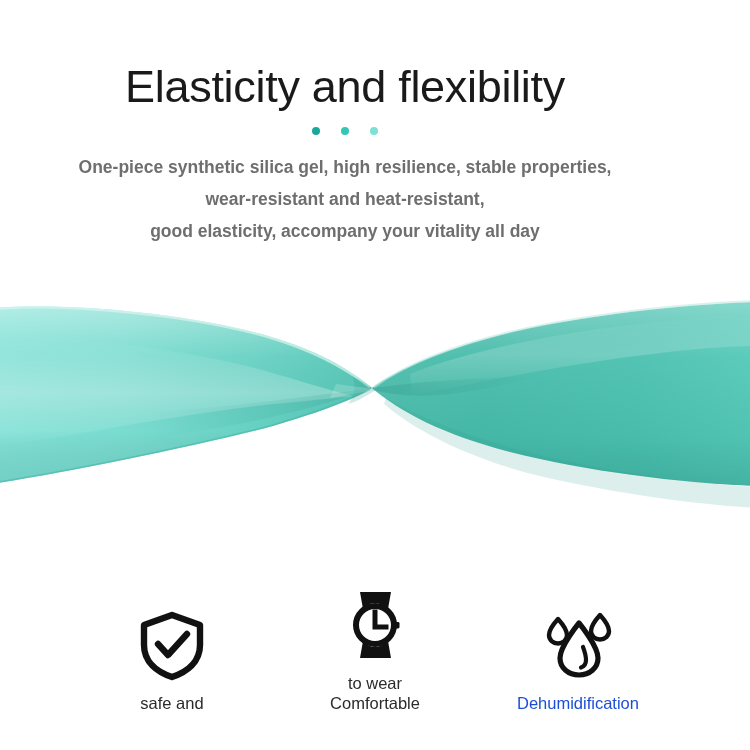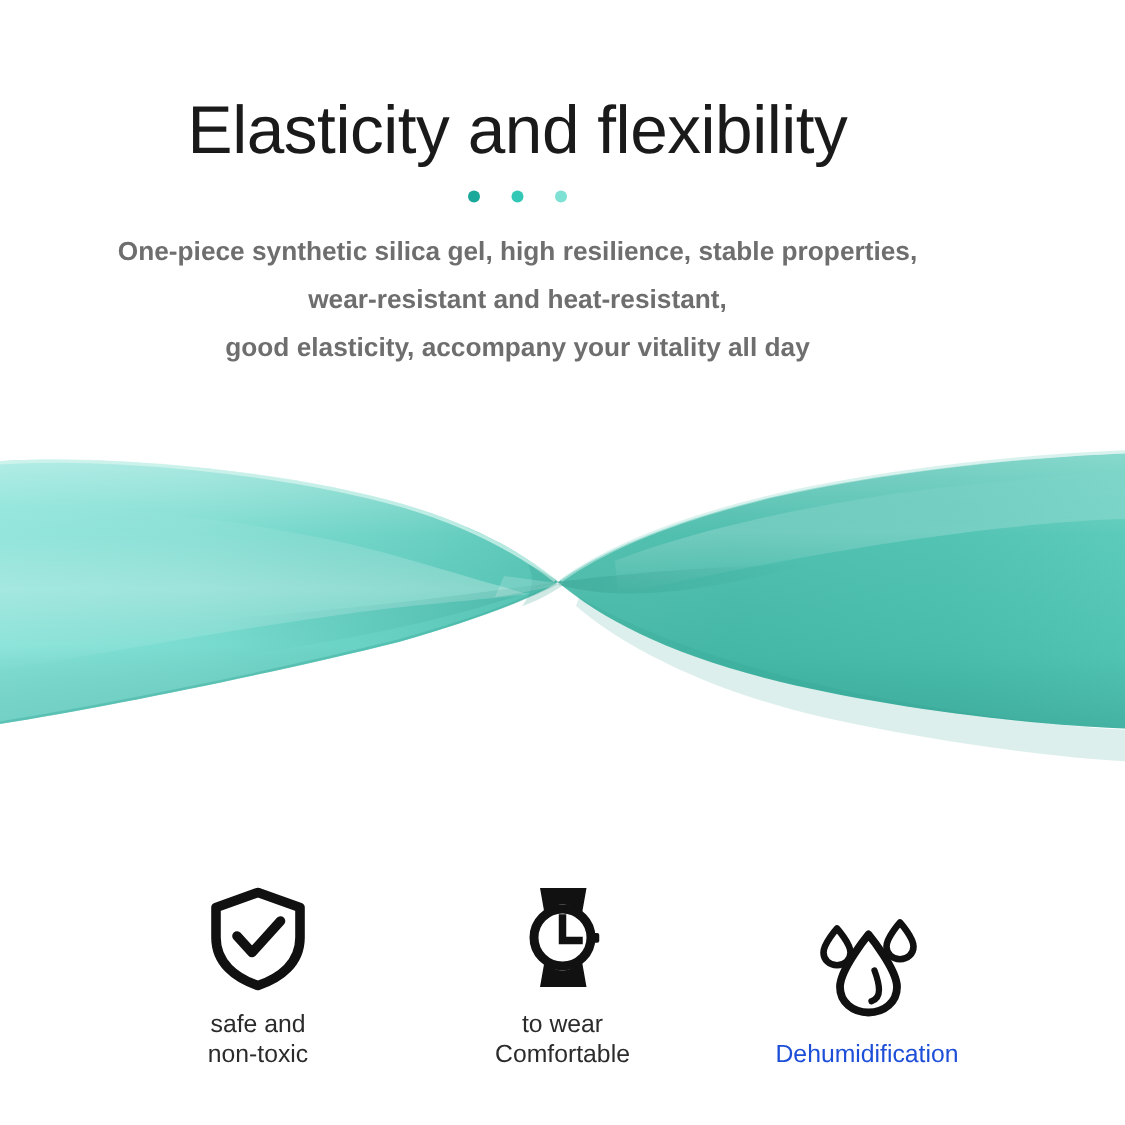--- a/index.html
+++ b/index.html
@@ -298,21 +298,20 @@
 
     <div class="feature">
       <div class="feature-icon">
         <svg width="72" height="72" viewBox="0 0 72 72">
           <path d="M36 6 L64 16 L64 36 C64 53 51 63 36 68 C21 63 8 53 8 36 L8 16 Z" fill="none" stroke="#111111" stroke-width="6.4" stroke-linejoin="round" stroke-linecap="round"></path>
           <path d="M22 35 L32 46 L51 25" fill="none" stroke="#111111" stroke-width="6.4" stroke-linecap="round" stroke-linejoin="round"></path>
         </svg>
       </div>
       <div class="feature-caption" style="color: rgb(43, 43, 43);">
         <span class="cap-line">safe and</span>
-        <span class="cap-line">non-toxic</span>
       </div>
     </div>
 
     <div class="feature">
       <div class="feature-icon">
         <svg width="72" height="72" viewBox="0 0 72 72">
 
           <path d="M21 3 L52 3 L49 20 C45 16 40 14 36 14 C32 14 27 16 24 20 Z" fill="#111111"></path>
 
           <path d="M24 52 C27 56 32 58 36 58 C40 58 45 56 49 52 L52 69 L21 69 Z" fill="#111111"></path>

